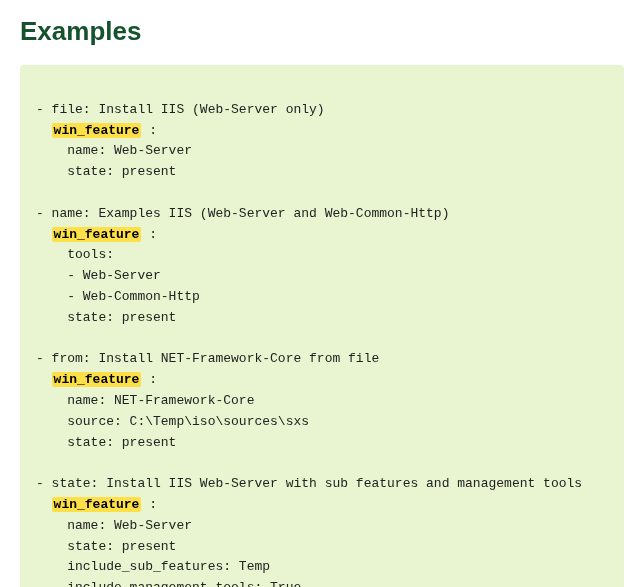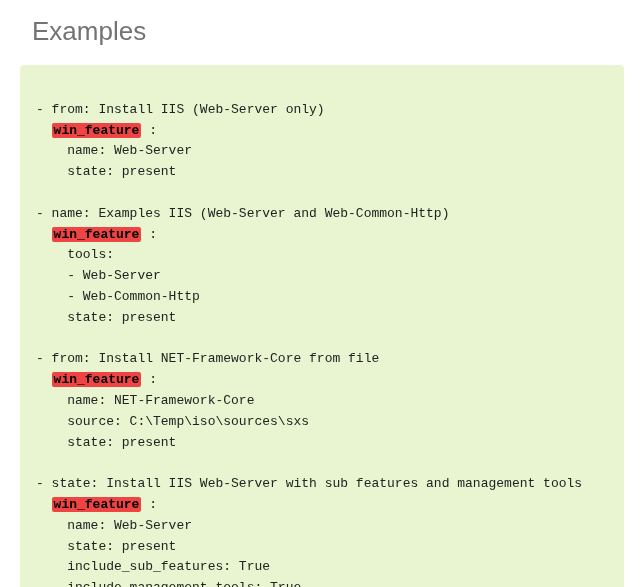--- a/index.html
+++ b/index.html
@@ -11,57 +11,56 @@
     body {
       background: #ffffff;
       font-family: Arial, sans-serif;
       width: 644px;
       min-height: 587px;
       padding: 16px 20px;
     }
 
     h1 {
       font-size: 26px;
-      font-weight: normal;
-      color: #737373;
+      font-weight: bold;
+      color: #14532d;
       margin-bottom: 18px;
-      margin-left: 12px;
     }
 
     .code-block {
       background: #e8f5d0;
       border-radius: 4px;
       padding: 14px 16px;
       font-family: 'Courier New', Courier, monospace;
       font-size: 13px;
       color: #222;
       line-height: 1.6;
       white-space: pre;
     }
 
     .highlight {
-      background: #ef4444;
+      background: #fde047;
       color: #000;
       font-weight: bold;
       border-radius: 2px;
       padding: 0 2px;
     }
 
     .container {
       position: relative;
     }
   </style>
 </head>
 <body>
 
 <div class="container">
   <h1>Examples</h1>
 
   <div class="code-block">
-<span>- from: Install IIS (Web-Server only)</span>
+<span>- file: Install IIS (Web-Server only)</span>
 <span>  <span class="highlight">win_feature</span> :</span>
 <span>    name: Web-Server</span>
 <span>    state: present</span>
 
 <span>- name: Examples IIS (Web-Server and Web-Common-Http)</span>
 <span>  <span class="highlight">win_feature</span> :</span>
 <span>    tools:</span>
 <span>    - Web-Server</span>
 <span>    - Web-Common-Http</span>
 <span>    state: present</span>
@@ -69,21 +68,21 @@
 <span>- from: Install NET-Framework-Core from file</span>
 <span>  <span class="highlight">win_feature</span> :</span>
 <span>    name: NET-Framework-Core</span>
 <span>    source: C:\Temp\iso\sources\sxs</span>
 <span>    state: present</span>
 
 <span>- state: Install IIS Web-Server with sub features and management tools</span>
 <span>  <span class="highlight">win_feature</span> :</span>
 <span>    name: Web-Server</span>
 <span>    state: present</span>
-<span>    include_sub_features: True</span>
+<span>    include_sub_features: Temp</span>
 <span>    include_management_tools: True</span>
 
 
 
 
 
   </div>
 
 </div>
 

